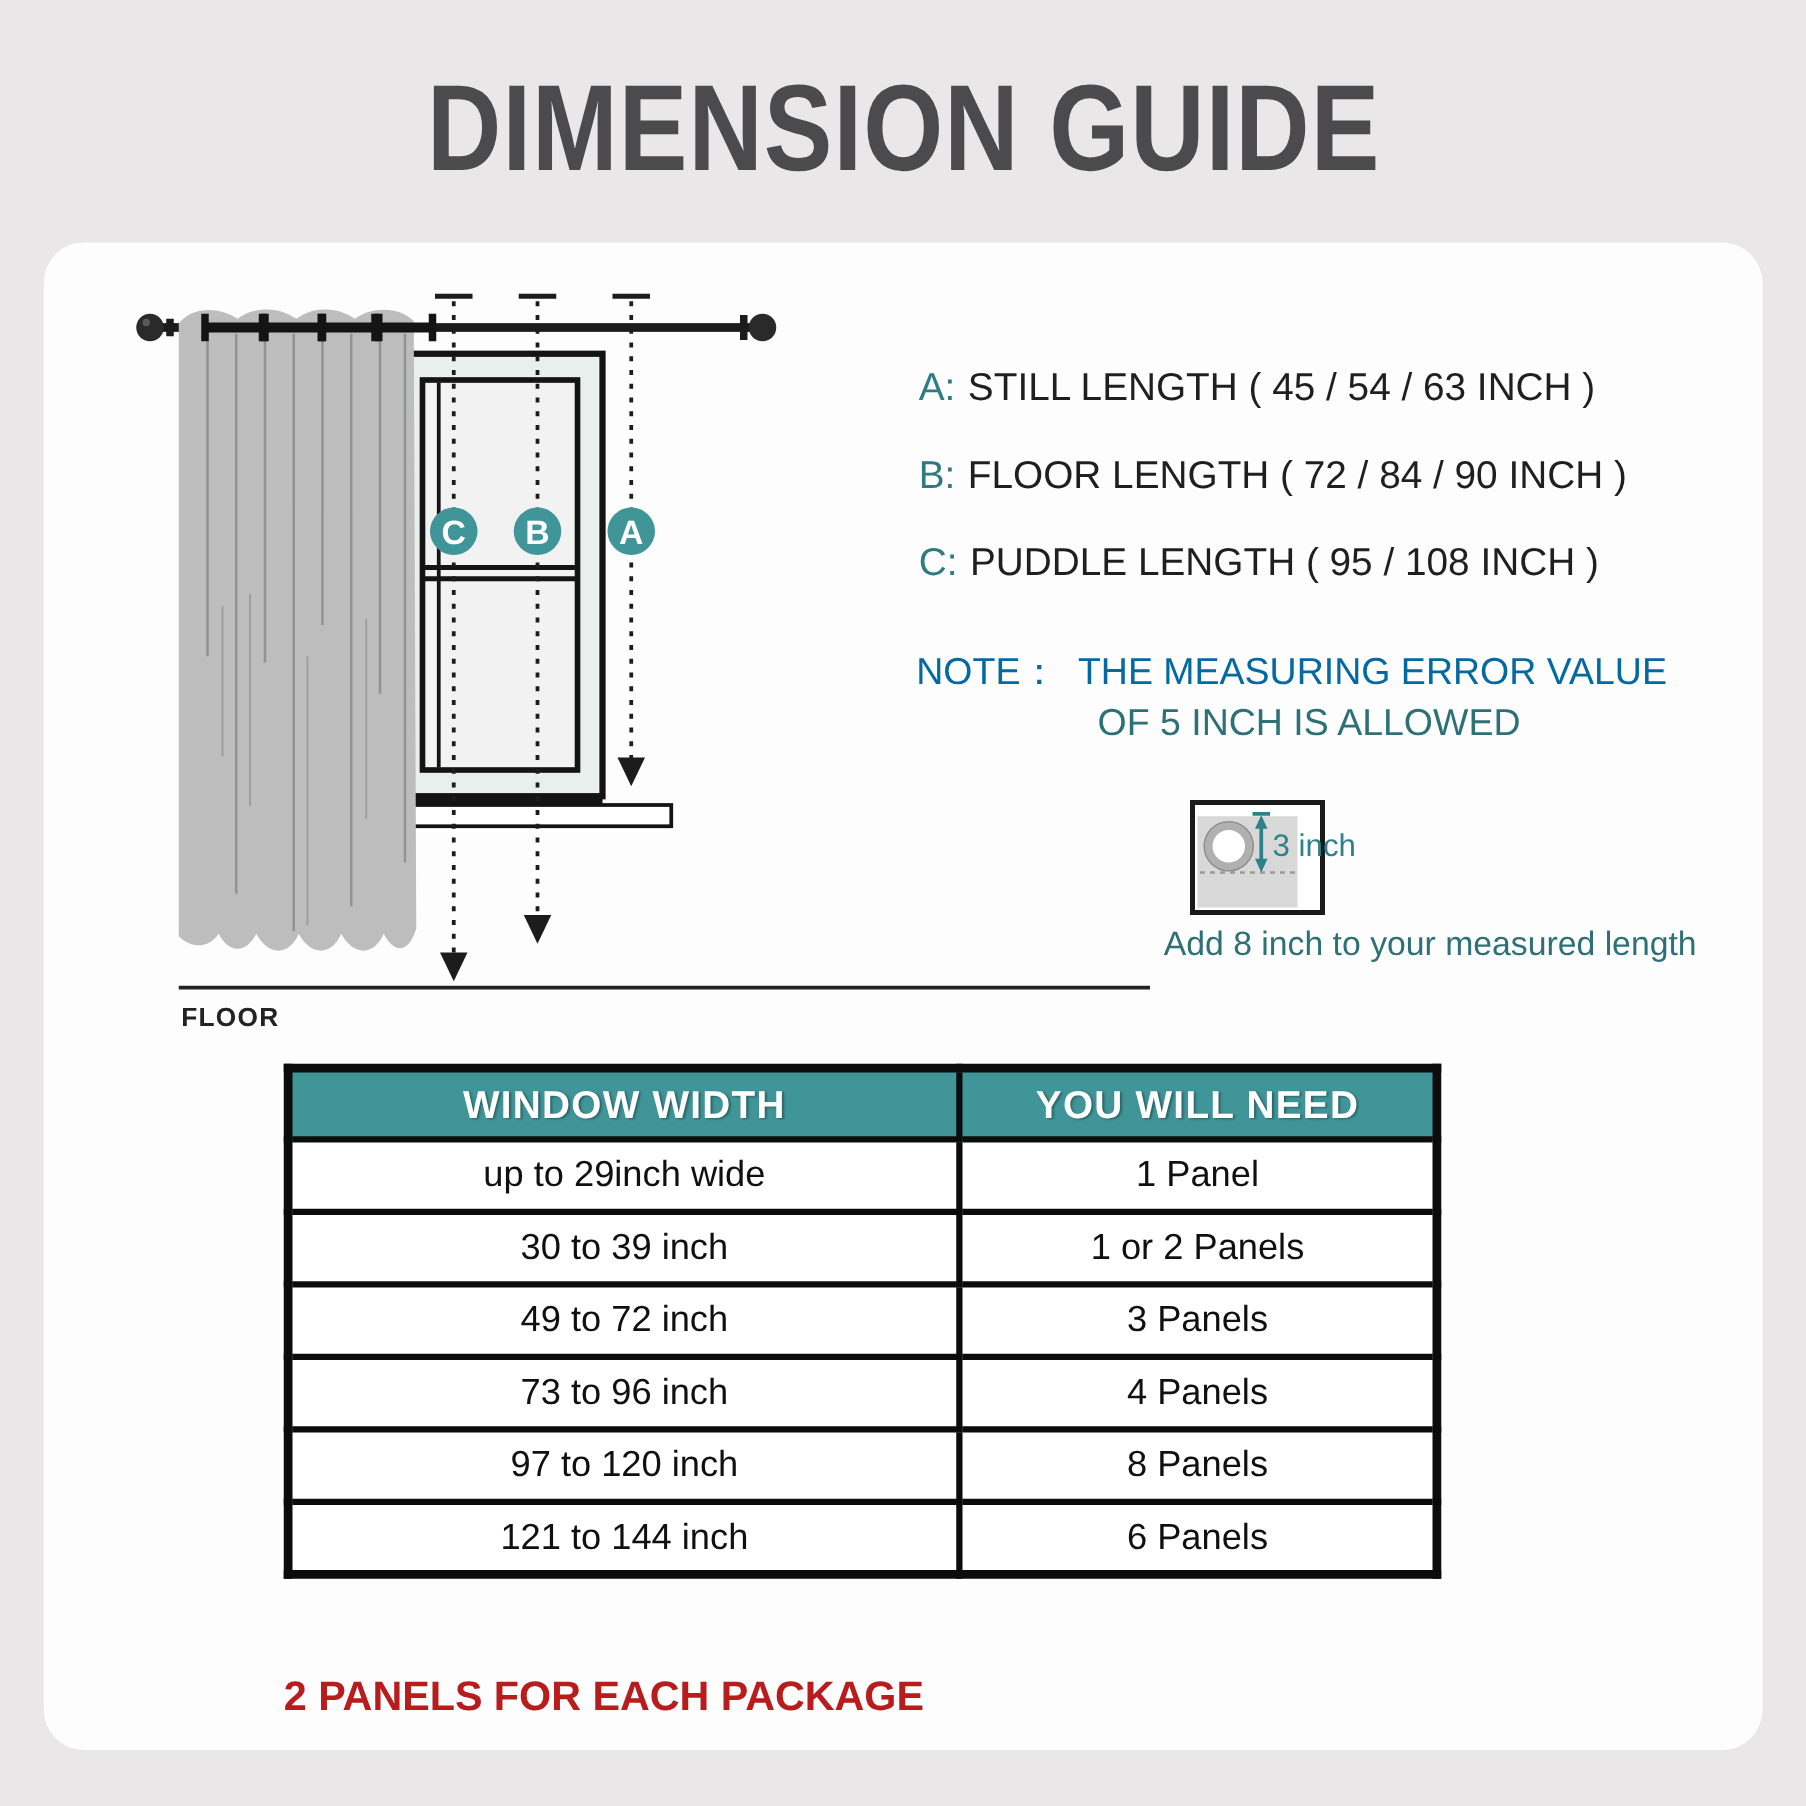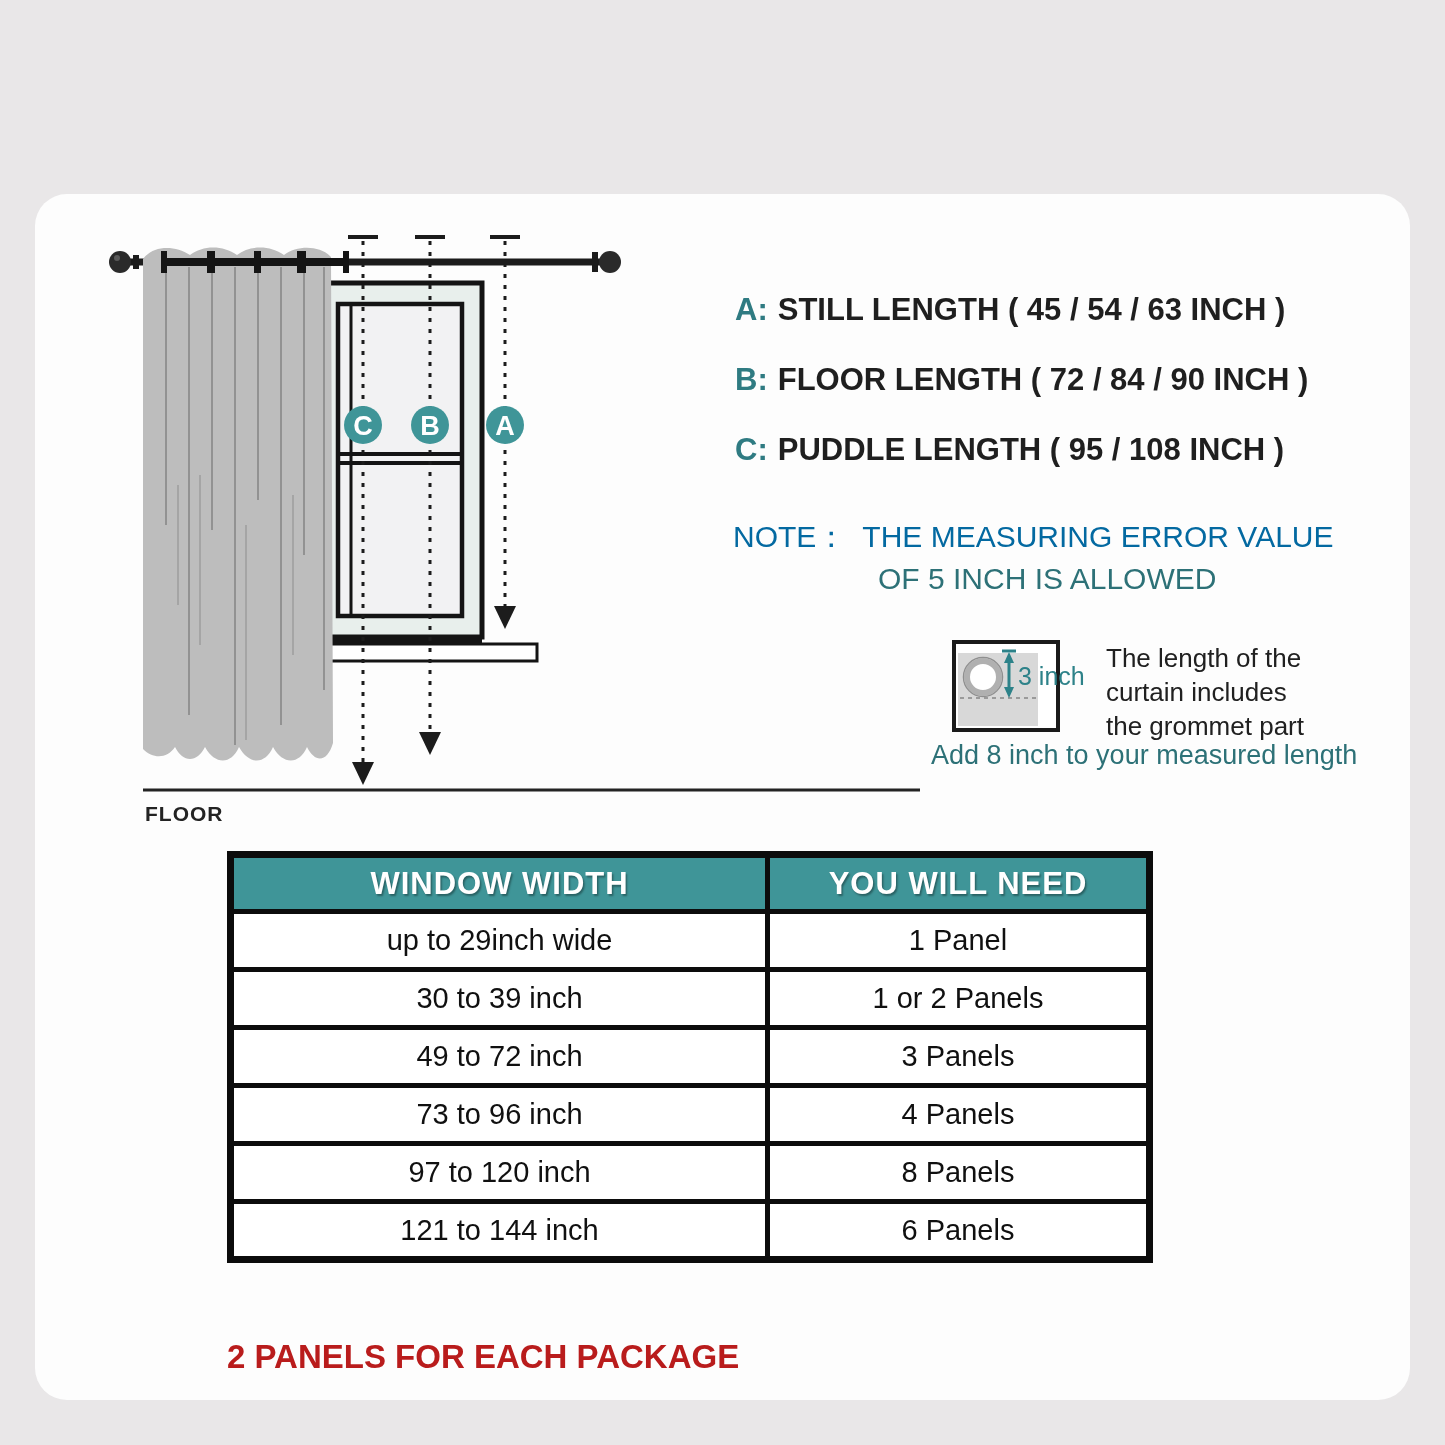--- a/index.html
+++ b/index.html
@@ -18,21 +18,21 @@
   }
   .title span { display:inline-block; transform:scaleX(0.84); letter-spacing:1px; }
   .card {
     position:absolute; left:35px; top:194px; width:1375px; height:1206px;
     background:#fdfdfd; border-radius:32px;
   }
   .illus { position:absolute; left:95px; top:225px; }
 
   .spec-row {
     position:absolute; left:735px; white-space:nowrap;
-    font-size:31px; color:#1f1f1f; font-weight:700;
+    font-size:31px; color:#1f1f1f; font-weight:400;
   }
   .spec-prefix { color:#2f7b82; margin-right:10px; }
 
   .note-line1 {
     position:absolute; left:733px; top:517px; white-space:nowrap;
     font-size:30px; color:#0369a1; font-weight:500;text-align:right;
   }
   .note-label { margin-right:16px; }
   .note-line2 {
     position:absolute; left:878px; top:562px; white-space:nowrap;
@@ -68,20 +68,23 @@
   .footer-note {
     position:absolute; left:227px; top:1338px; white-space:nowrap;
     font-size:33px; font-weight:bold; color:#b91c1c;
   }
 </style>
 </head>
 <body>
 
 <div class="page">
 
+  <div class="title">
+    <span>DIMENSION GUIDE</span>
+  </div>
 
   <div class="card"></div>
 
   <svg class="illus" width="840" height="620" viewBox="0 0 840 620">
 
     <g>
       <rect x="30" y="33.5" width="475" height="7" fill="#1c1c1c"></rect>
       <rect x="38" y="30" width="6" height="14" fill="#1c1c1c"></rect>
       <circle cx="25" cy="37" r="11" fill="#2a2a2a"></circle>
       <circle cx="22" cy="33" r="3" fill="#5a5a5a"></circle>
@@ -180,25 +183,20 @@
     </g>
     <g stroke="#2d8289" fill="#2d8289">
       <line x1="56" y1="15" x2="70" y2="15" stroke-width="3"></line>
       <polygon points="58,27 68,27 63,16" stroke="none"></polygon>
       <line x1="63" y1="24" x2="63" y2="54" stroke-width="3"></line>
       <polygon points="58,51 68,51 63,62" stroke="none"></polygon>
     </g>
     <text x="72" y="49" font-size="25" fill="#2d8289" font-family="Liberation Sans, sans-serif">3 inch</text>
   </svg>
 
-  <div class="grommet-desc">
-    <div>The length of the</div>
-    <div>curtain includes</div>
-    <div>the grommet part</div>
-  </div>
   <div class="grommet-tip">Add 8 inch to your measured length</div>
 
   <table class="size-table">
     <colgroup>
         <col class="col-left">
         <col>
       </colgroup>
     <thead>
       <tr>
         <th>WINDOW WIDTH</th>

